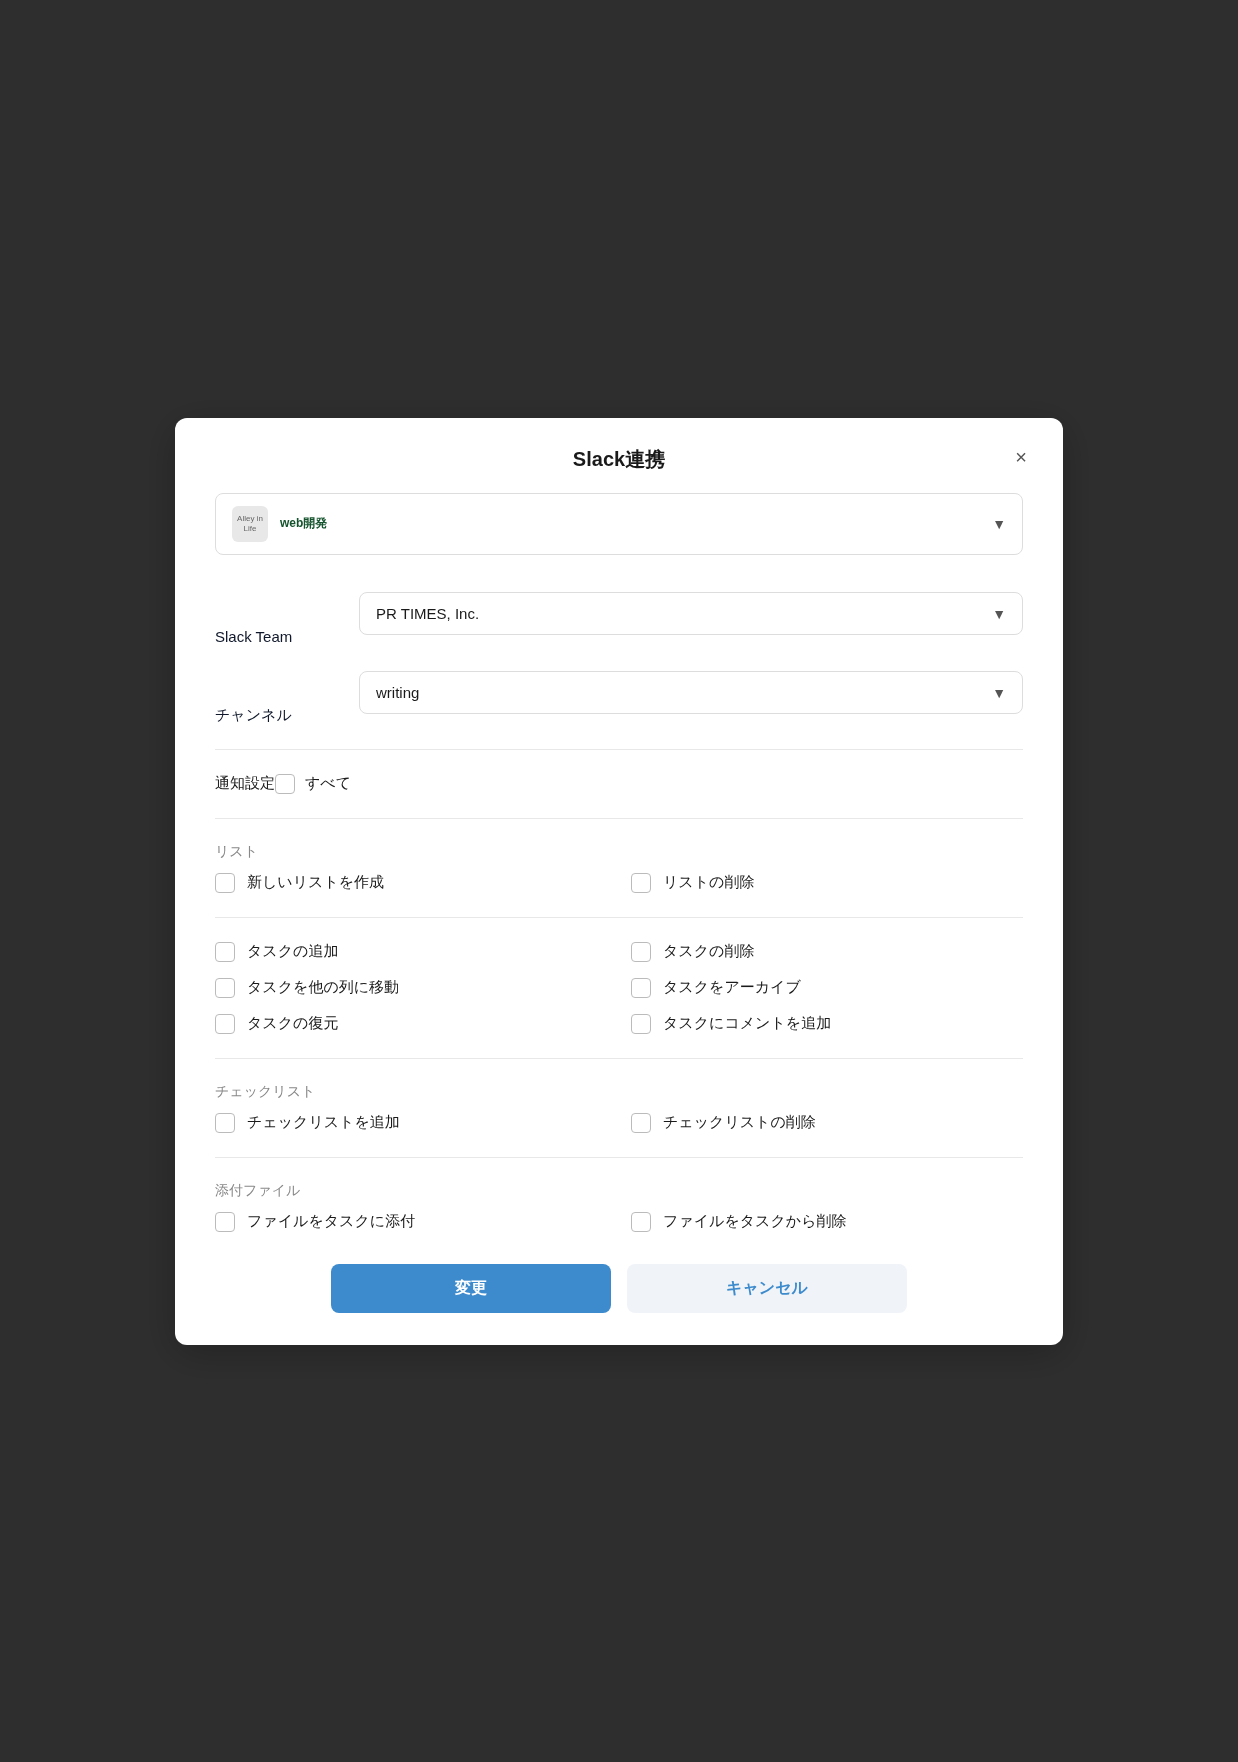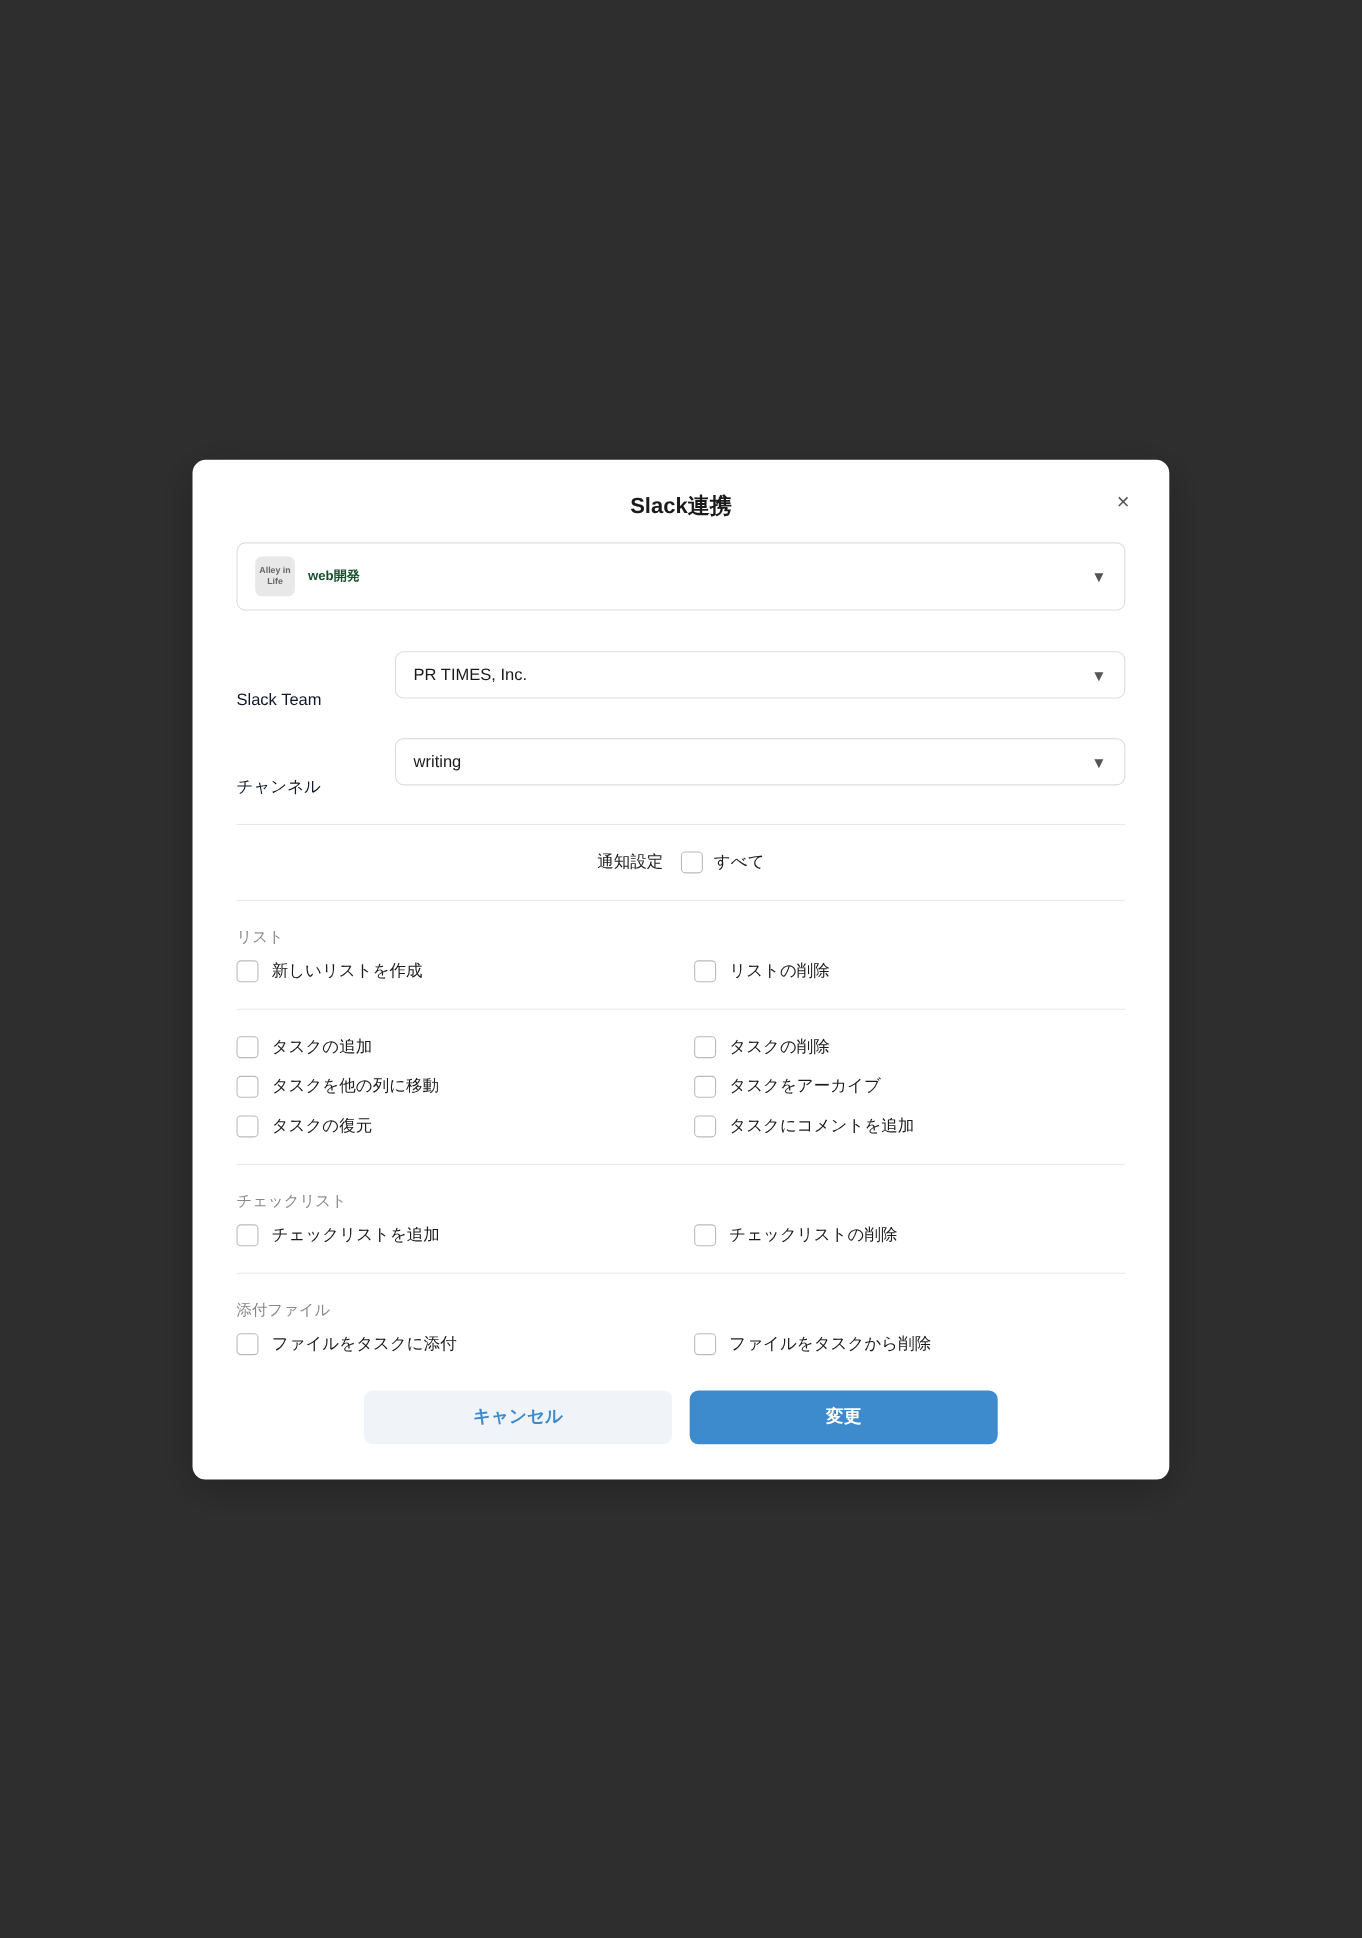--- a/index.html
+++ b/index.html
@@ -95,21 +95,21 @@
       height: 36px;
       border-radius: 6px;
       background: #e8e8e8;
       display: flex;
       align-items: center;
       justify-content: center;
       font-size: 8px;
       color: #666;
       text-align: center;
       line-height: 1.2;
-      font-weight: 700;
+      font-weight: 400;
     }
 
     .workspace-name {
       font-size: 12px;
       font-weight: 700;
       color: #14532d;
     }
 
     .chevron-down {
       color: #555;
@@ -153,23 +153,22 @@
     .divider {
       border: none;
       border-top: 1px solid #e8e8e8;
       margin: 24px 0;
     }
 
     
     .notification-header {
       display: flex;
       align-items: center;
-      gap: 16px;
+      gap: 0;
       margin-bottom: 13px;
-      justify-content: center;
     }
 
     .section-label {
       font-size: 15px;
       color: #1a1a1a;
     }
 
     .checkbox-row {
       display: flex;
       align-items: center;
@@ -372,18 +371,18 @@
                 <input type="checkbox" class="checkbox" style="">
                 <span class="checkbox-label">ファイルをタスクから削除</span>
               </div>
             </div>
           </div>
         </div>
 
     </div>
 
     <div class="modal-footer">
+      <button class="btn btn-submit">変更</button>
       <button class="btn btn-cancel">キャンセル</button>
-      <button class="btn btn-submit">変更</button>
     </div>
 
   </div>
 </div>
 
 </body></html>

